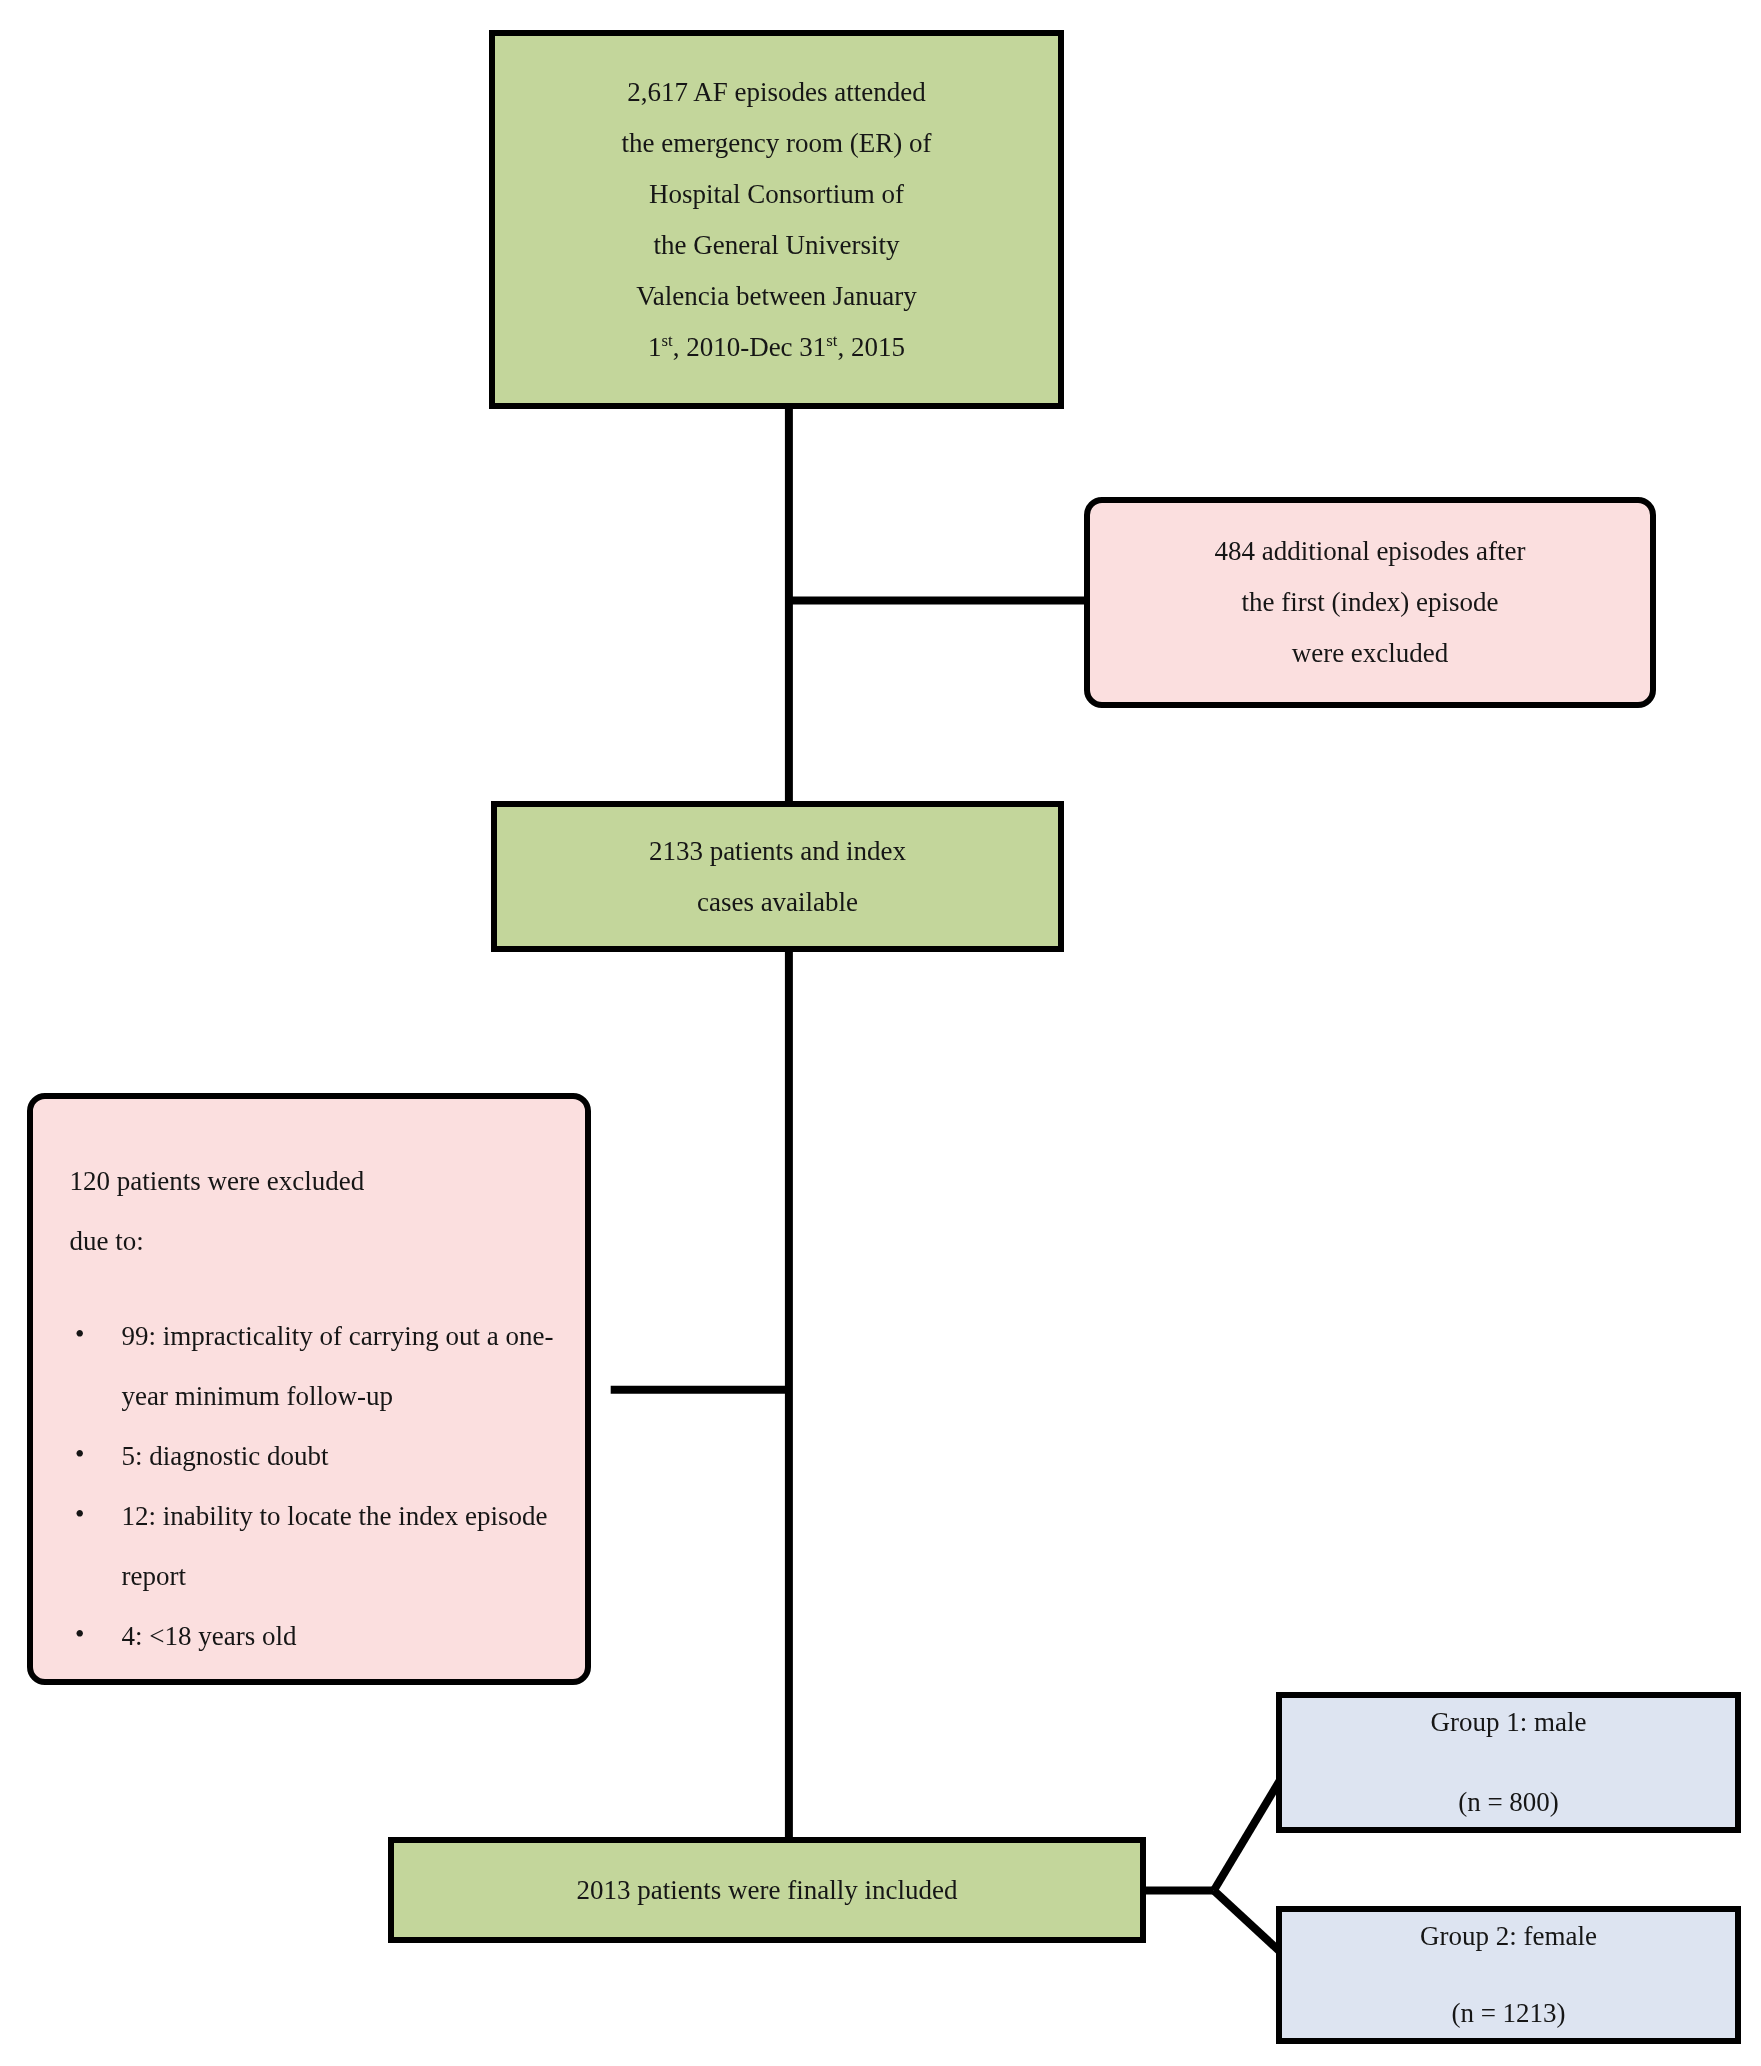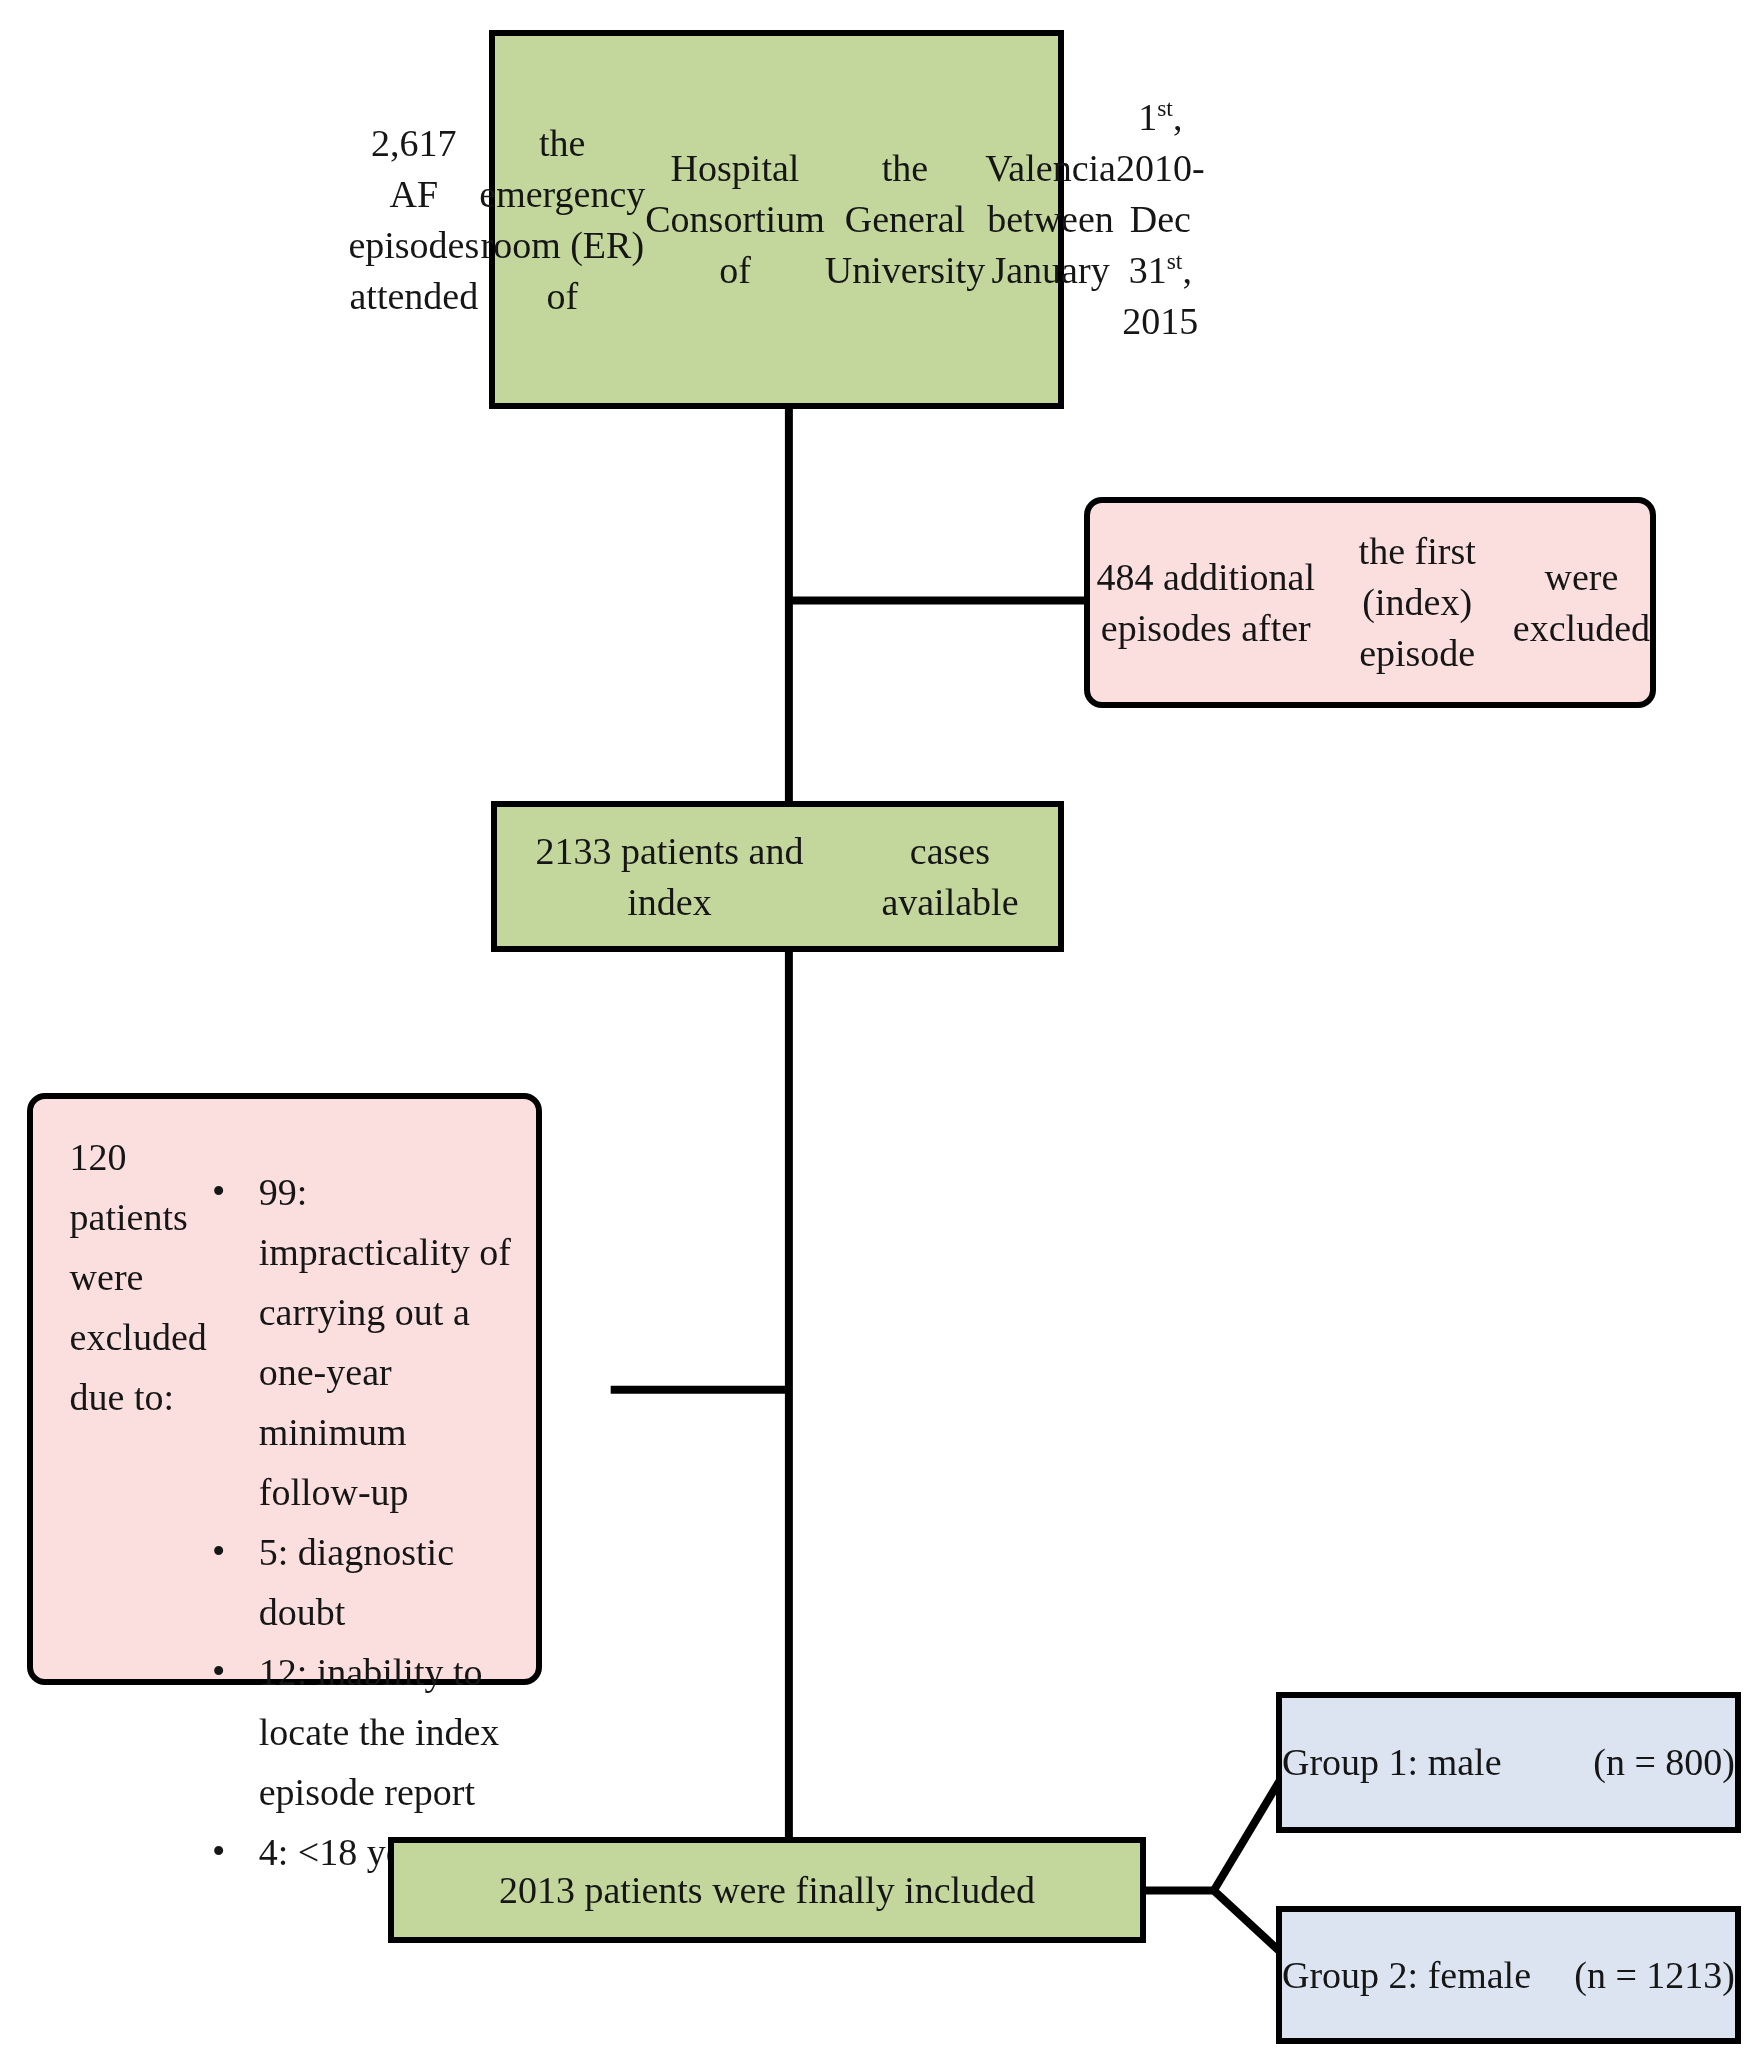--- a/index.html
+++ b/index.html
@@ -26,38 +26,38 @@
   #connectors line {
     stroke: var(--line, #000000);
     stroke-width: 12;
   }
   .box {
     position: absolute;
     box-sizing: border-box;
     border: 6.6px solid var(--line, #000000);
     z-index: 2;
     display: flex;
-    flex-direction: row;
+    flex-direction: column;
     align-items: center;
     justify-content: center;
     text-align: center;
-    font-size: 38px;
+    font-size: 27px;
     line-height: 51px;
   }
   .green { background: var(--green, #c3d69b); }
   .pink  { background: var(--pink,  #fbdfdf); border-radius: 18px; }
   .blue  { background: var(--blue,  #dde4f1); justify-content: space-between; }
 
   #box-top-green    { left: 489px;  top: 30px;   width: 575px;  height: 379px; }
   #box-right-pink   { left: 1084px; top: 497px;  width: 572px;  height: 211px; }
   #box-mid-green    { left: 491px;  top: 801px; width: 573px;  height: 151px; }
   #box-left-pink    {
-    left: 26.6px; top: 1093px; width: 515px; height: 592px;
+    left: 26.6px; top: 1093px; width: 564px; height: 592px;
     align-items: flex-start;
-    justify-content: center;
+    justify-content: flex-end;
     text-align: left;
     padding: 28px 20px 13.3px 37px;
     line-height: 60px;
   }
   #box-bottom-green { left: 388px;  top: 1837px; width: 758px; height: 106px; }
   #box-group1-blue  { left: 1276px; top: 1692px; width: 465px;  height: 141px; line-height: 49px; }
   #box-group2-blue  { left: 1276px; top: 1906px; width: 465px;  height: 138px; line-height: 49px; }
 
   sup {
     font-size: 0.62em;

